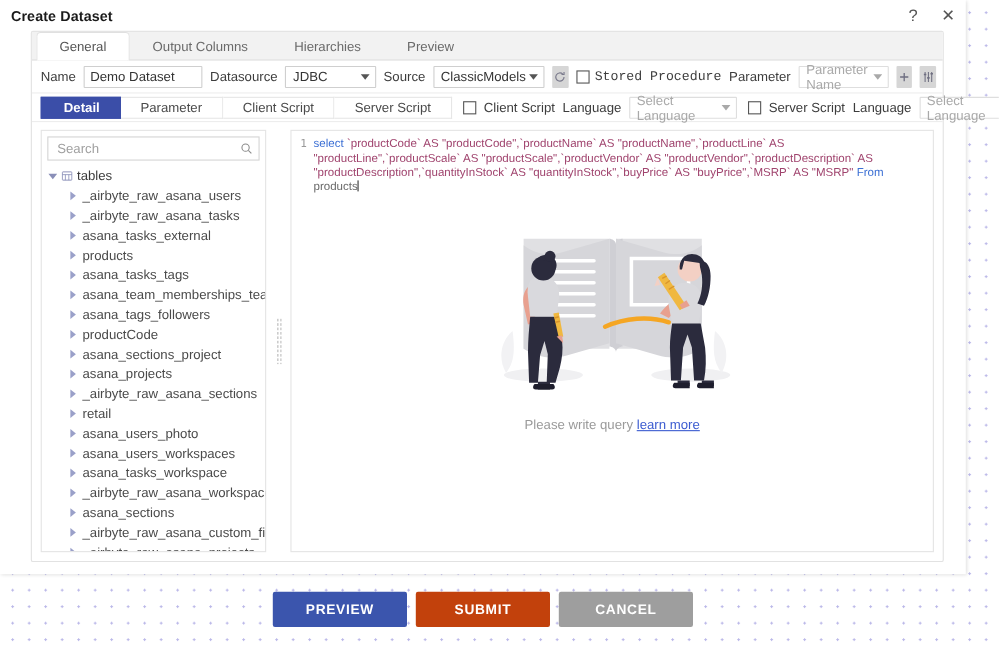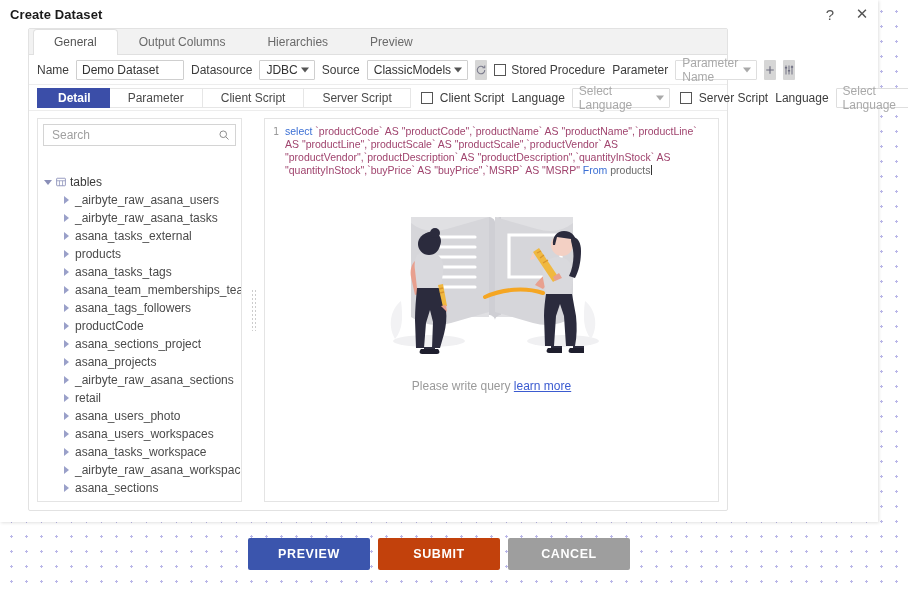--- a/index.html
+++ b/index.html
@@ -47,21 +47,21 @@
     display: flex; align-items: center; justify-content: center;
     color: #555; font-size: 15px; cursor: pointer;
     background: transparent; border: none; padding: 0;
     font-family: "Liberation Sans", sans-serif;
   }
 
   
   #card {
     position: absolute;
     left: 28px; top: 28px;
-    width: 700px; height: 483px;
+    width: 830px; height: 483px;
     background: #ffffff;
     border: 1px solid #e2e2e2;
     border-radius: 2px;
   }
 
   
   #tabs {
     height: 26px;
     background: #f2f2f2;
     border-bottom: 1px solid #e0e0e0;
@@ -144,21 +144,21 @@
     padding: 0;
   }
   .chk {
     width: 12px; height: 12px;
     border: 1.4px solid #555;
     background: #fff;
     cursor: pointer;
     display: inline-block;
     flex: none;
   }
-  .chk-wrap { display: flex; align-items: center; gap: 5px; }
+  .chk-wrap { display: flex; align-items: center; gap: 5px; font-family: Liberation Mono, monospace; }
 
   
   #subtab-row {
     height: 26px;
     display: flex; align-items: center;
     padding: 0 6px 0 8px;
     gap: 0;
     border-bottom: 1px solid #ededed;
   }
   .subtab {
@@ -215,21 +215,21 @@
     font-family: "Liberation Sans", sans-serif;
     background: transparent;
   }
   #search-input::placeholder { color: #a0a0a0; }
   #search-icon-h {
     position: absolute; right: 5px; top: 50%;
     transform: translateY(-50%);
     color: #888;
     display: flex;
   }
-  #tree-scroll { flex: 1; overflow: hidden; padding-top: 2px; margin-top: 22px; }
+  #tree-scroll { flex: 1; overflow: hidden; padding-top: 2px; }
   .tree-root {
     display: flex; align-items: center;
     gap: 4px;
     height: 18px;
     padding-left: 6px;
     font-size: 12px; color: #3a3a3a;
     cursor: pointer;
   }
   .tree-item {
     display: flex; align-items: center;

